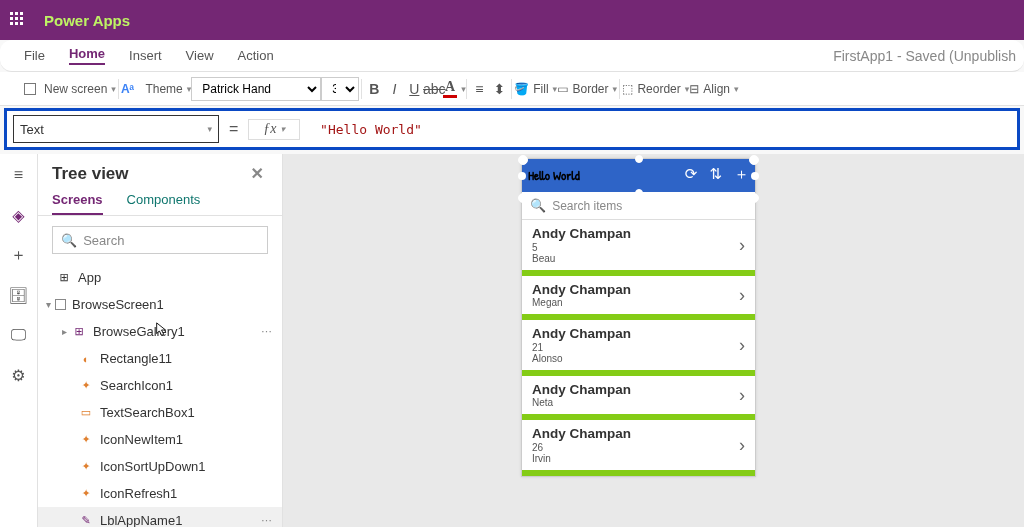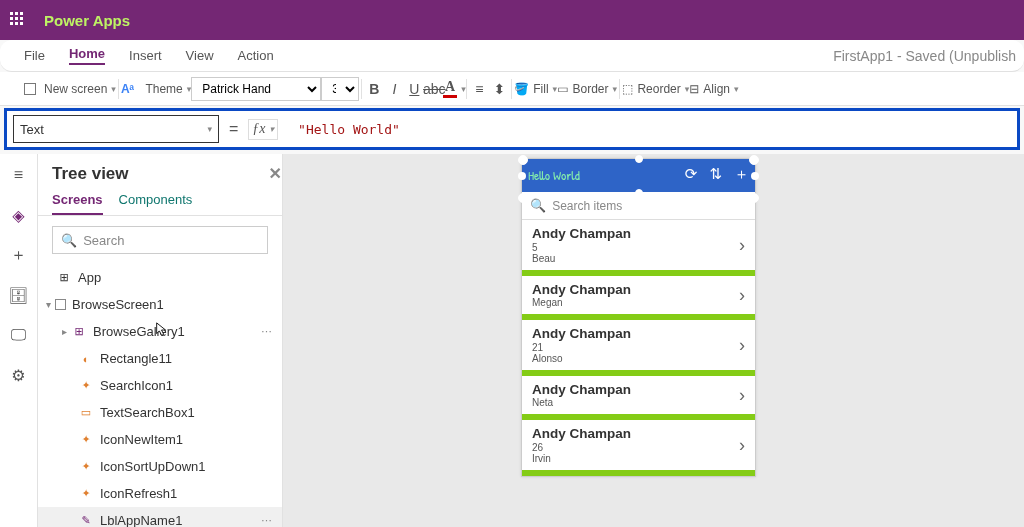--- a/index.html
+++ b/index.html
@@ -26,34 +26,34 @@
 .ribbon .fsize { width:38px; }
 .ribbon .ico { width:20px; height:20px; display:flex; align-items:center; justify-content:center; font-size:14px; }
 .fcolor { border-bottom:3px solid #c00; padding:0 2px; font-weight:600; font-family:serif; }
 .chev { font-size:9px; color:#888; }
 .sqicon { width:12px; height:12px; border:1px solid #777; margin-right:4px; }
 
 
 .fbarwrap { border:3px solid #0a49c4; margin:2px 4px 4px 4px; padding:4px 6px; background:#fff; display:flex; align-items:center; gap:10px; }
 .fbarwrap .propsel { width:206px; height:28px; border:1px solid #333; padding:2px 6px; font-size:13px; display:flex; align-items:center; justify-content:space-between; }
 .fbarwrap .eq { font-size:16px; color:#555; }
-.fbarwrap .fx { font-style:italic; font-family:serif; font-size:14px; color:#555; border:1px solid #ddd; height:21px; padding:0 3px; display:flex; align-items:center; gap:4px; }
+.fbarwrap .fx { font-style:italic; font-family:serif; font-size:14px; color:#555; border:1px solid #ddd; height:21px; padding:0 14px; display:flex; align-items:center; gap:4px; }
 .fbarwrap .formula { flex:1; font-family:"Consolas",monospace; font-size:13px; color:#a31515; padding-left:10px; }
 
 
 .body { display:flex; height:calc(527px - 40px - 32px - 34px - 46px); }
 
 
 .rail { width:38px; background:#fff; border-right:1px solid #e1e1e1; display:flex; flex-direction:column; align-items:center; padding-top:10px; gap:18px; }
 .rail .ri { width:22px; height:22px; display:flex; align-items:center; justify-content:center; color:#555; font-size:16px; }
 
 
 .tree { width:245px; background:#fff; border-right:1px solid #e1e1e1; display:flex; flex-direction:column; }
-.tree .th { display:flex; justify-content:space-between; align-items:flex-start; padding:10px 0 4px 14px; font-size:17px; font-weight:600; }
-.tree .tabs { display:flex; gap:16px; padding:4px 14px 0 14px; border-bottom:1px solid #e1e1e1; font-size:13px; }
+.tree .th { display:flex; justify-content:space-between; align-items:flex-start; padding:10px 18px 4px 14px; font-size:17px; font-weight:600; }
+.tree .tabs { display:flex; gap:24px; padding:4px 14px 0 14px; border-bottom:1px solid #e1e1e1; font-size:13px; }
 .tree .tabs .t { padding-bottom:6px; color:#0f766e; }
 .tree .tabs .t.active { color:#742774; border-bottom:2px solid #742774; font-weight:600; }
 .tree .search { margin:10px 14px; border:1px solid #ccc; height:28px; display:flex; align-items:center; padding:0 8px; gap:6px; color:#888; font-size:13px; }
 .tree .nodes { flex:1; overflow:auto; font-size:13px; }
 .tree .node { display:flex; align-items:center; height:27px; padding-right:8px; color:#333; position:relative; }
 .tree .node.sel { background:#f0f0f0; }
 .tree .node .more { margin-left:auto; color:#888; letter-spacing:2px; font-size:11px; }
 .tree .nic { width:16px; height:16px; margin-right:6px; display:inline-flex; align-items:center; justify-content:center; font-size:11px; }
 .nic.sq { border:1px solid #888; width:11px; height:11px; }
 .nic.label { color:#742774; }
@@ -66,21 +66,21 @@
 .phone .hdr::before, .phone .hdr::after { content:""; position:absolute; width:8px; height:8px; border:1px solid #fff; background:#fff; border-radius:50%; top:-4px; }
 .phone .hdr::before { left:-4px; }
 .phone .hdr::after { right:-4px; }
 .hdr-handles-bottom { position:absolute; bottom:-5px; left:0; right:0; height:0; }
 .hdr-handles-bottom::before, .hdr-handles-bottom::after { content:""; position:absolute; width:8px; height:8px; border:1px solid #fff; background:#fff; border-radius:50%; top:-4px; }
 .hdr-handles-bottom::before { left:-4px; }
 .hdr-handles-bottom::after { right:-4px; }
 .hdr-mid-handles { position:absolute; top:-4px; left:50%; transform:translateX(-50%); width:8px; height:8px; background:#fff; border:1px solid #fff; border-radius:50%; }
 .hdr-mid-handles2 { position:absolute; bottom:-5px; left:50%; transform:translateX(-50%); width:8px; height:8px; background:#fff; border:1px solid #fff; border-radius:50%; }
 .hdr-mid-side { position:absolute; top:50%; transform:translateY(-50%); width:8px; height:8px; background:#fff; border-radius:50%; }
-.phone .hdr .lbl { position:absolute; left:6px; top:7px; color:#86efac; font-family:"Comic Sans MS","Patrick Hand",cursive; font-size:13px; font-weight:400; }
+.phone .hdr .lbl { position:absolute; left:6px; top:7px; color:#000000; font-family:"Comic Sans MS","Patrick Hand",cursive; font-size:13px; font-weight:700; }
 .phone .hdr .icons { position:absolute; right:6px; top:6px; display:flex; gap:12px; color:#fff; font-size:15px; }
 .phone .srch { height:28px; border-bottom:1px solid #ddd; display:flex; align-items:center; padding:0 8px; gap:6px; color:#888; font-size:12px; }
 .phone .srch .mag { color:#2e64c7; font-size:13px; }
 .row { border-bottom:6px solid #84cc16; padding:6px 2px 6px 10px; position:relative; }
 .row .nm { font-weight:600; font-size:13.5px; }
 .row .n1 { font-size:10px; color:#555; margin-top:1px; }
 .row .n2 { font-size:10px; color:#555; }
 .row .arr { position:absolute; right:10px; top:50%; transform:translateY(-50%); color:#666; font-size:18px; }
 
 .cursor { position:absolute; left:155px; top:322px; font-size:14px; pointer-events:none; }

